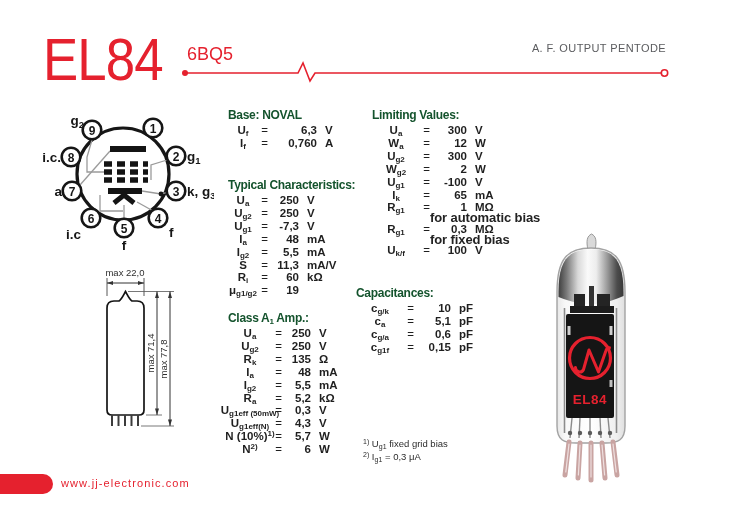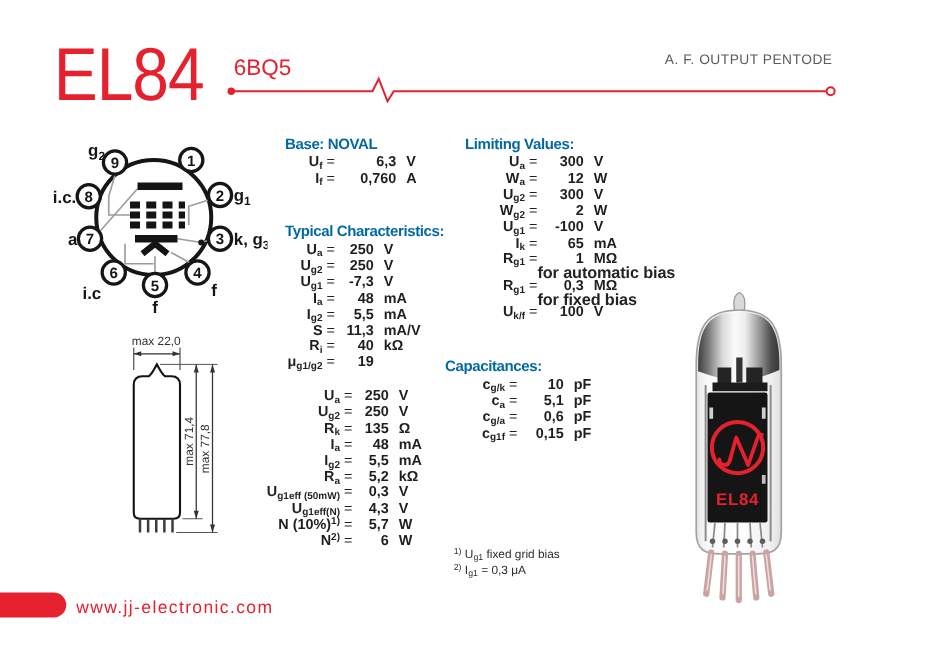--- a/index.html
+++ b/index.html
@@ -14,23 +14,23 @@
   
   #title{
     left:43px;top:30px;font-size:60px;line-height:1;font-weight:400;
     color:var(--red);letter-spacing:-1px;transform:scaleX(.88);transform-origin:left top;
   }
   #equiv{left:187px;top:44px;font-size:18px;font-weight:400;color:var(--red);}
   #category{right:84px;top:42px;font-size:11px;letter-spacing:.4px;color:#5a5b5e;font-weight:400;}
 
   
   .spec{width:150px;}
-  .spec-heading{font-size:12px;font-weight:700;letter-spacing:-.3px;white-space:nowrap;margin-bottom:2px;color:#0369a1;}
+  .spec-heading{font-size:12px;font-weight:700;letter-spacing:-.3px;white-space:nowrap;margin-bottom:2px;color:#14532d;}
   .spec-row{display:flex;align-items:baseline;flex-wrap:wrap;font-size:11.5px;font-weight:700;line-height:12.9px;color:#1f1f1f;}
-  .sym{display:flex;justify-content:flex-end;}
+  .sym{display:flex;justify-content:center;}
   .symwrap{white-space:pre;}
   .eq{width:13px;text-align:center;font-weight:400;}
   .val{text-align:right;white-space:pre;}
   .unit{margin-left:8px;white-space:pre;text-align:left;}
   sub{font-size:8px;line-height:0;vertical-align:-2px;}
   sup{font-size:8px;line-height:0;vertical-align:4px;}
   .note{flex:0 0 100%;margin-left:58px;font-size:13px;font-weight:700;line-height:8.5px;letter-spacing:-.1px;color:#232323;}
   .sec-base .sym{width:30px;}      .sec-base .val{width:46px;}
   .sec-typical .sym{width:30px;}   .sec-typical .val{width:28px;}
   .sec-classA .sym{width:44px;}    .sec-classA .val{width:26px;}
@@ -38,21 +38,21 @@
   .sec-caps .sym{width:48px;}      .sec-caps .val{width:34px;}
 
   
   #footnotes{left:363px;top:438px;font-size:9.5px;line-height:12.5px;color:#2c2c2c;font-weight:400;}
   .fn{white-space:pre;}
   .fn sup{font-size:7px;vertical-align:3px;}
   .fn sub{font-size:7px;vertical-align:-2px;}
 
   
   #ribbon{left:0;top:474px;width:53px;height:20px;background:var(--red);border-radius:0 10px 10px 0;}
-  #website{left:61px;top:477px;font-size:14px;letter-spacing:1.1px;color:var(--red);text-decoration:none;font-weight:400;}
+  #website{left:61px;top:477px;font-size:11px;letter-spacing:1.1px;color:var(--red);text-decoration:none;font-weight:400;}
 
   svg text{font-family:"Liberation Sans", sans-serif;}
   :root{--red:#e5212e;}
 </style>
 </head>
 <body>
 
 <div class="abs" id="title">EL84</div>
 <div class="abs" id="equiv">6BQ5</div>
 <div class="abs" id="category">A. F. OUTPUT PENTODE</div>
@@ -258,38 +258,39 @@
         <span class="val">11,3</span>
         <span class="unit">mA/V</span>
 
       </div>
 
       <div class="spec-row">
         <span class="sym">
           <span class="symwrap"><span>R</span><sub>i</sub></span>
         </span>
         <span class="eq">=</span>
-        <span class="val">40</span>
+        <span class="val">60</span>
         <span class="unit">kΩ</span>
 
       </div>
 
       <div class="spec-row">
         <span class="sym">
           <span class="symwrap"><span>μ</span><sub>g1/g2</sub></span>
         </span>
         <span class="eq">=</span>
         <span class="val">19</span>
         <span class="unit"></span>
 
       </div>
     </div>
 </div>
 
 <div class="abs spec sec-classA" style="left:228px;top:311px;">
+  <div class="spec-heading"><span>Class A</span><sub style="font-size:8px">1</sub><span style="white-space:pre"> Amp.:</span></div>
   <div>
 
       <div class="spec-row">
         <span class="sym">
           <span class="symwrap"><span>U</span><sub>a</sub></span>
         </span>
         <span class="eq">=</span>
         <span class="val">250</span>
         <span class="unit">V</span>
 

